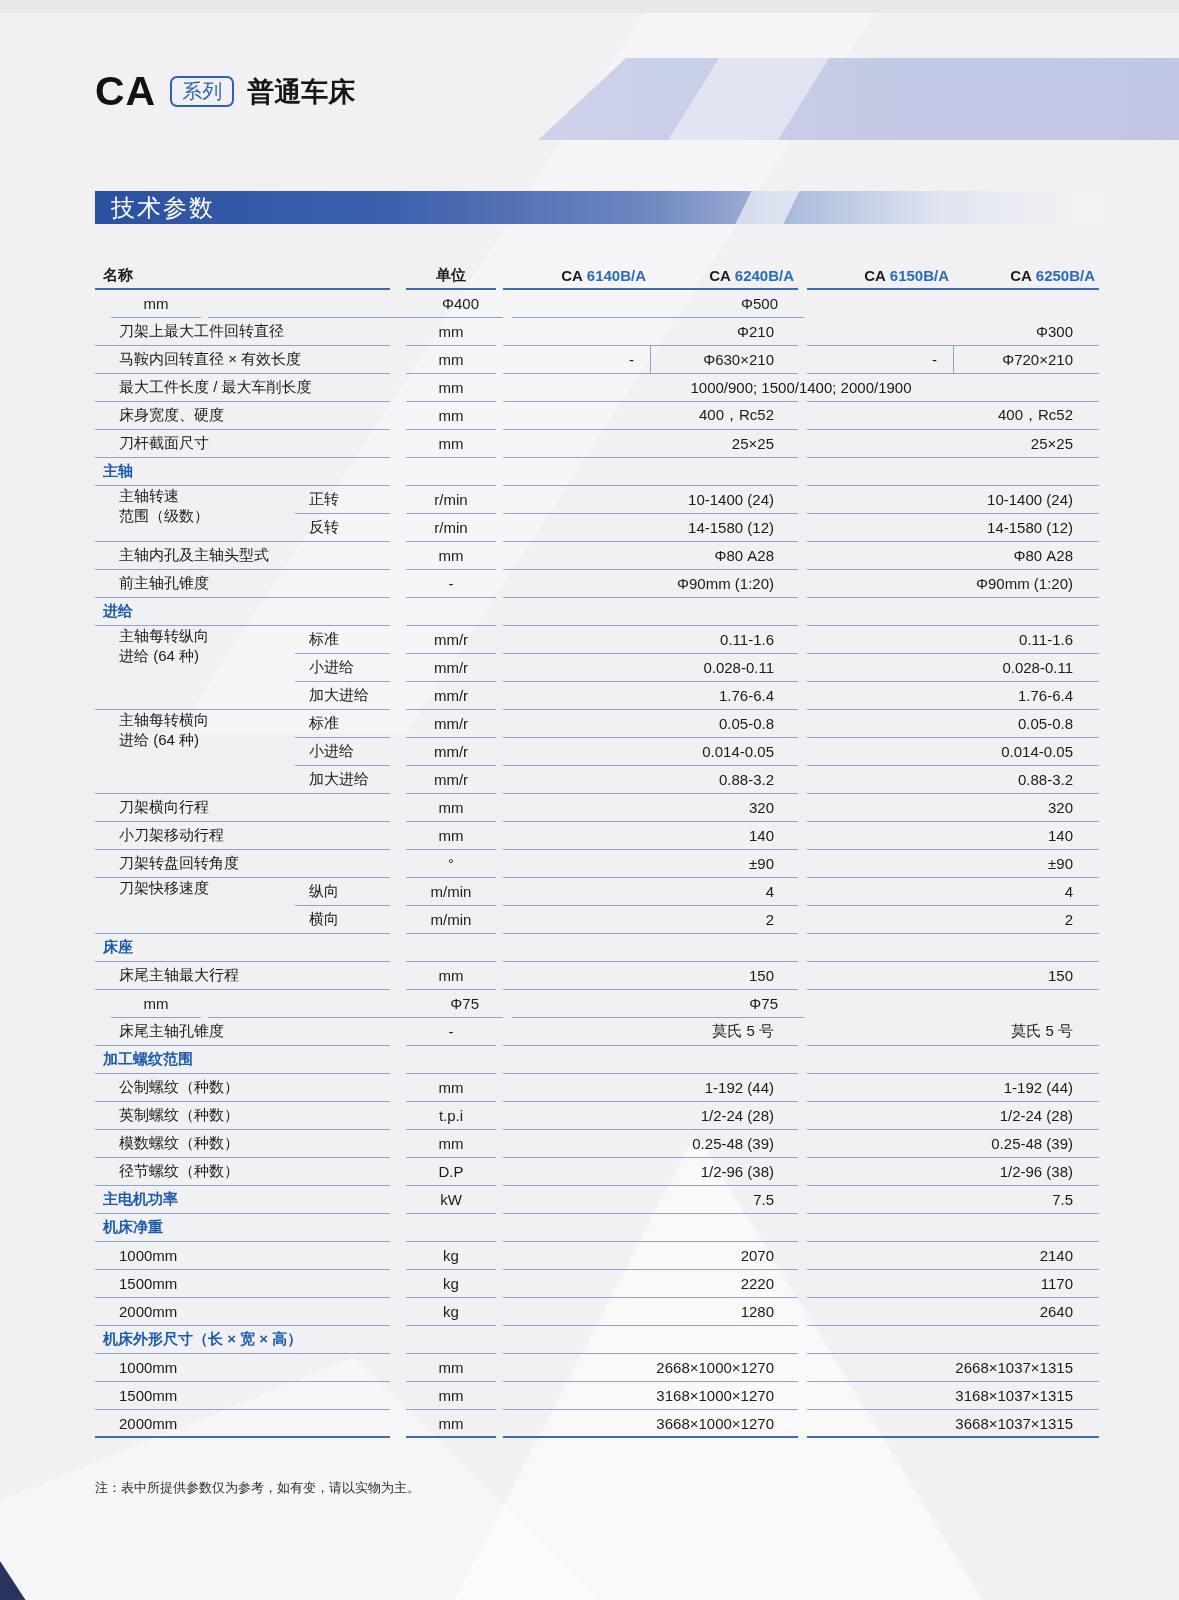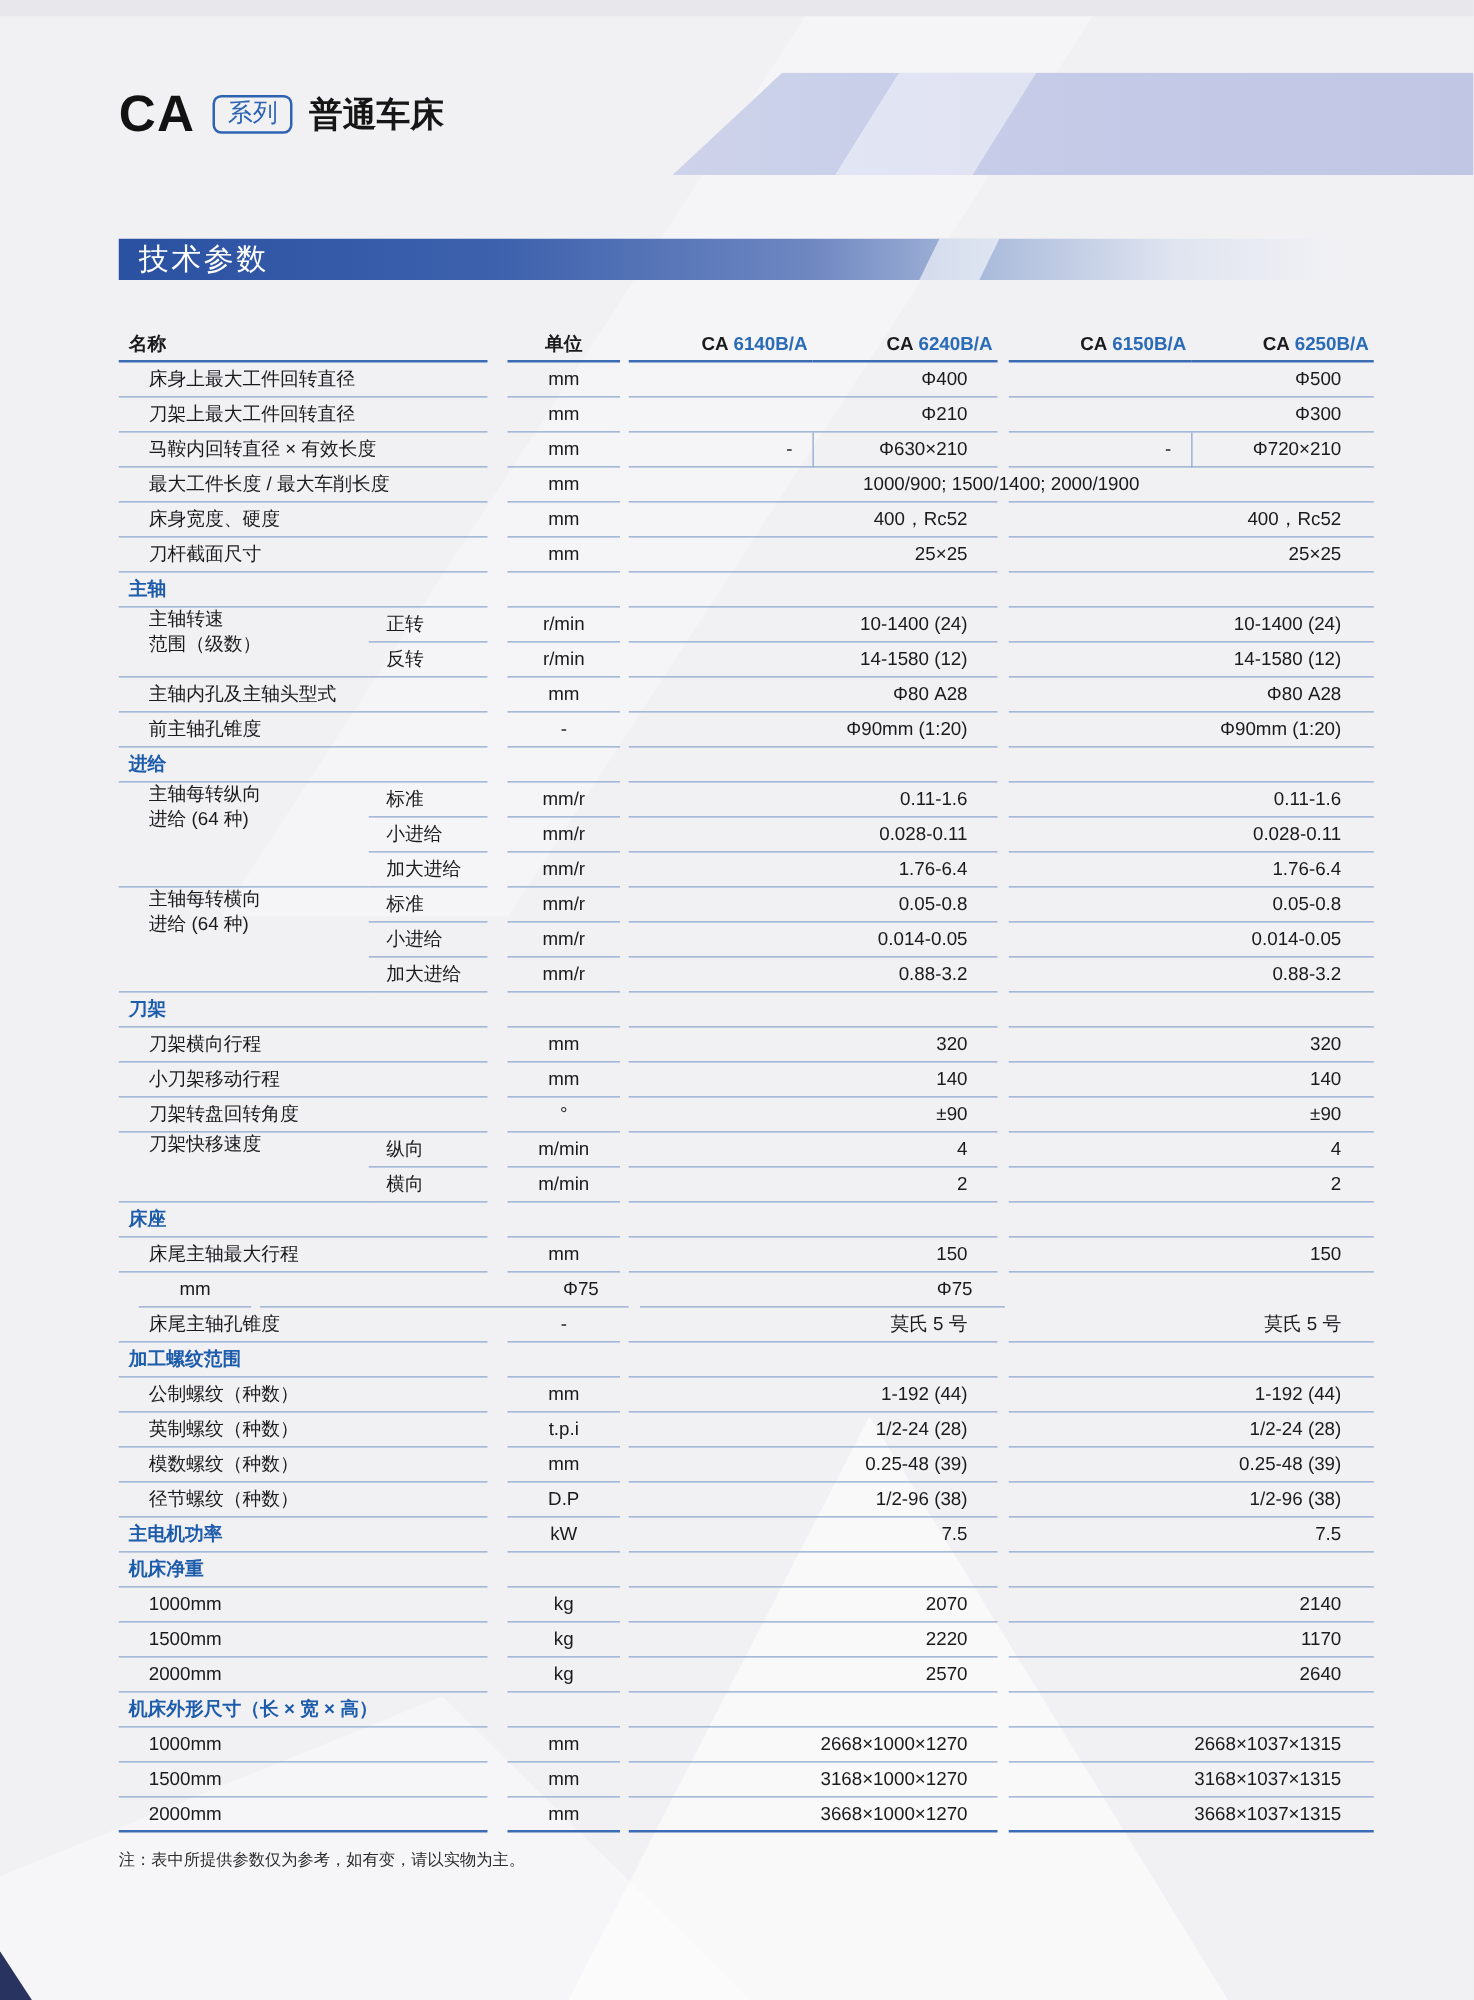--- a/index.html
+++ b/index.html
@@ -111,21 +111,20 @@
         <span class="mp">CA</span>
           <span class="mc">6150B/A</span>
       </div>
       <div class="hc hm hm4">
         <span class="mp">CA</span>
           <span class="mc">6250B/A</span>
       </div>
     </div>
 
     <div class="t-row">
-      <div class="c cnf">床身上最大工件回转直径</div>
       <div class="c cu">mm</div>
       <div class="c cg">Φ400</div>
       <div class="c cg2">Φ500</div>
     </div>
 
     <div class="t-row">
       <div class="c cnf">刀架上最大工件回转直径</div>
       <div class="c cu">mm</div>
       <div class="c cg">Φ210</div>
       <div class="c cg2">Φ300</div>
@@ -258,26 +257,20 @@
         </div>
         <div class="t-row">
           <div class="c cs">加大进给</div>
           <div class="c cu">mm/r</div>
           <div class="c cg">0.88-3.2</div>
           <div class="c cg2">0.88-3.2</div>
         </div>
       </div>
     </div>
 
-    <div class="t-row">
-      <div class="c cnf sec">刀架</div>
-      <div class="c cu"></div>
-      <div class="c cg"></div>
-      <div class="c cg2"></div>
-    </div>
 
     <div class="t-row">
       <div class="c cnf">刀架横向行程</div>
       <div class="c cu">mm</div>
       <div class="c cg">320</div>
       <div class="c cg2">320</div>
     </div>
 
     <div class="t-row">
       <div class="c cnf">小刀架移动行程</div>
@@ -399,21 +392,21 @@
     <div class="t-row">
       <div class="c cnf">1500mm</div>
       <div class="c cu">kg</div>
       <div class="c cg">2220</div>
       <div class="c cg2">1170</div>
     </div>
 
     <div class="t-row">
       <div class="c cnf">2000mm</div>
       <div class="c cu">kg</div>
-      <div class="c cg">2570</div>
+      <div class="c cg">1280</div>
       <div class="c cg2">2640</div>
     </div>
 
     <div class="t-row">
       <div class="c cnf sec">机床外形尺寸（长 × 宽 × 高）</div>
       <div class="c cu"></div>
       <div class="c cg"></div>
       <div class="c cg2"></div>
     </div>
 

